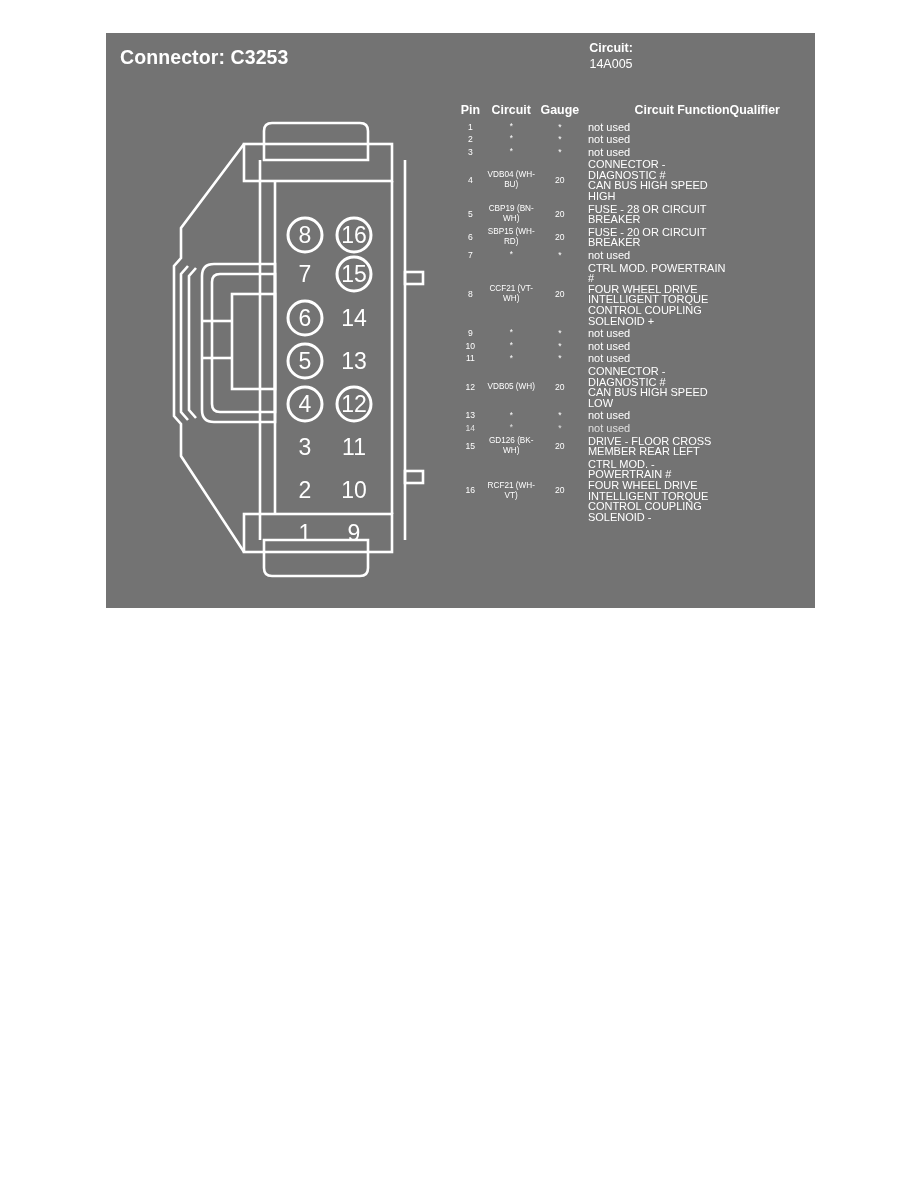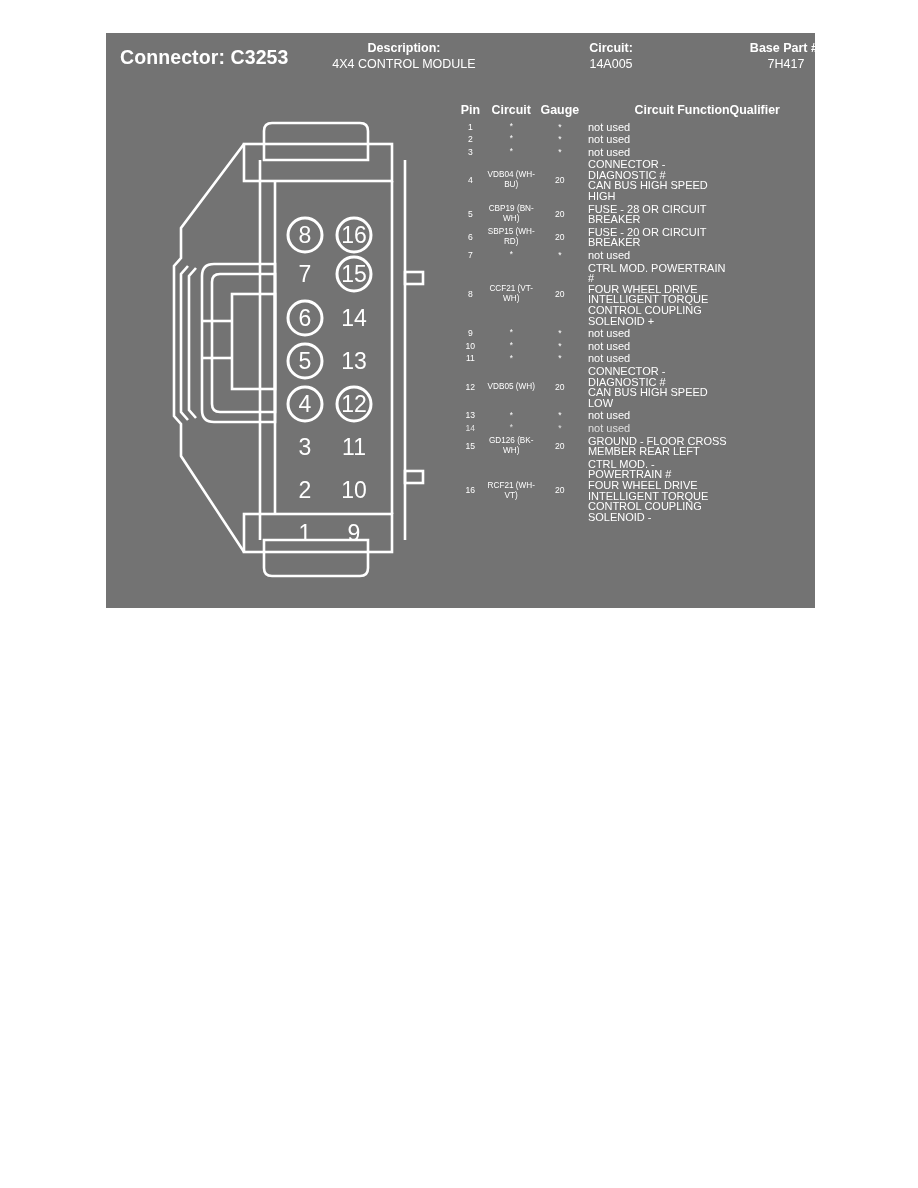--- a/index.html
+++ b/index.html
@@ -123,34 +123,26 @@
   }
   .pin-table tr.dim td { opacity: 0.78; }
 </style>
 </head>
 <body>
 
 <div class="panel">
 
   <div class="hdr-connector">Connector: C3253</div>
 
-  <div class="hdr-col" id="hdr-description">
-    <span class="hdr-label">Description:</span>
-    <span class="hdr-value">4X4 CONTROL MODULE</span>
-  </div>
 
   <div class="hdr-col" id="hdr-harness">
     <span class="hdr-label">Circuit:</span>
     <span class="hdr-value">14A005</span>
   </div>
 
-  <div class="hdr-col" id="hdr-basepart">
-    <span class="hdr-label">Base Part #:</span>
-    <span class="hdr-value">7H417</span>
-  </div>
 
   <svg class="connector-svg" id="connector-drawing" width="260" height="465" viewBox="0 0 260 465">
     <g fill="none" stroke="#ffffff" stroke-width="2.6" stroke-linejoin="miter">
 
       <path d="M92 15 q0 -8 8 -8 L188 7 q8 0 8 8 L196 44 L92 44 Z"></path>
 
       <rect x="72" y="28" width="148" height="37"></rect>
 
       <rect x="72" y="398" width="148" height="38"></rect>
 
@@ -325,21 +317,21 @@
             <td class="c-circuit">*</td>
             <td class="c-gauge">*</td>
             <td class="c-function">not used</td>
             <td class="c-qual"></td>
           </tr>
           <tr>
             <td class="c-pin">15</td>
             <td class="c-circuit">GD126
 (BK-WH)</td>
             <td class="c-gauge">20</td>
-            <td class="c-function">GROUND - FLOOR CROSS
+            <td class="c-function">DRIVE - FLOOR CROSS
 MEMBER REAR LEFT</td>
             <td class="c-qual"></td>
           </tr>
           <tr>
             <td class="c-pin">16</td>
             <td class="c-circuit">RCF21
 (WH-VT)</td>
             <td class="c-gauge">20</td>
             <td class="c-function">CTRL MOD. - POWERTRAIN #
 FOUR WHEEL DRIVE

